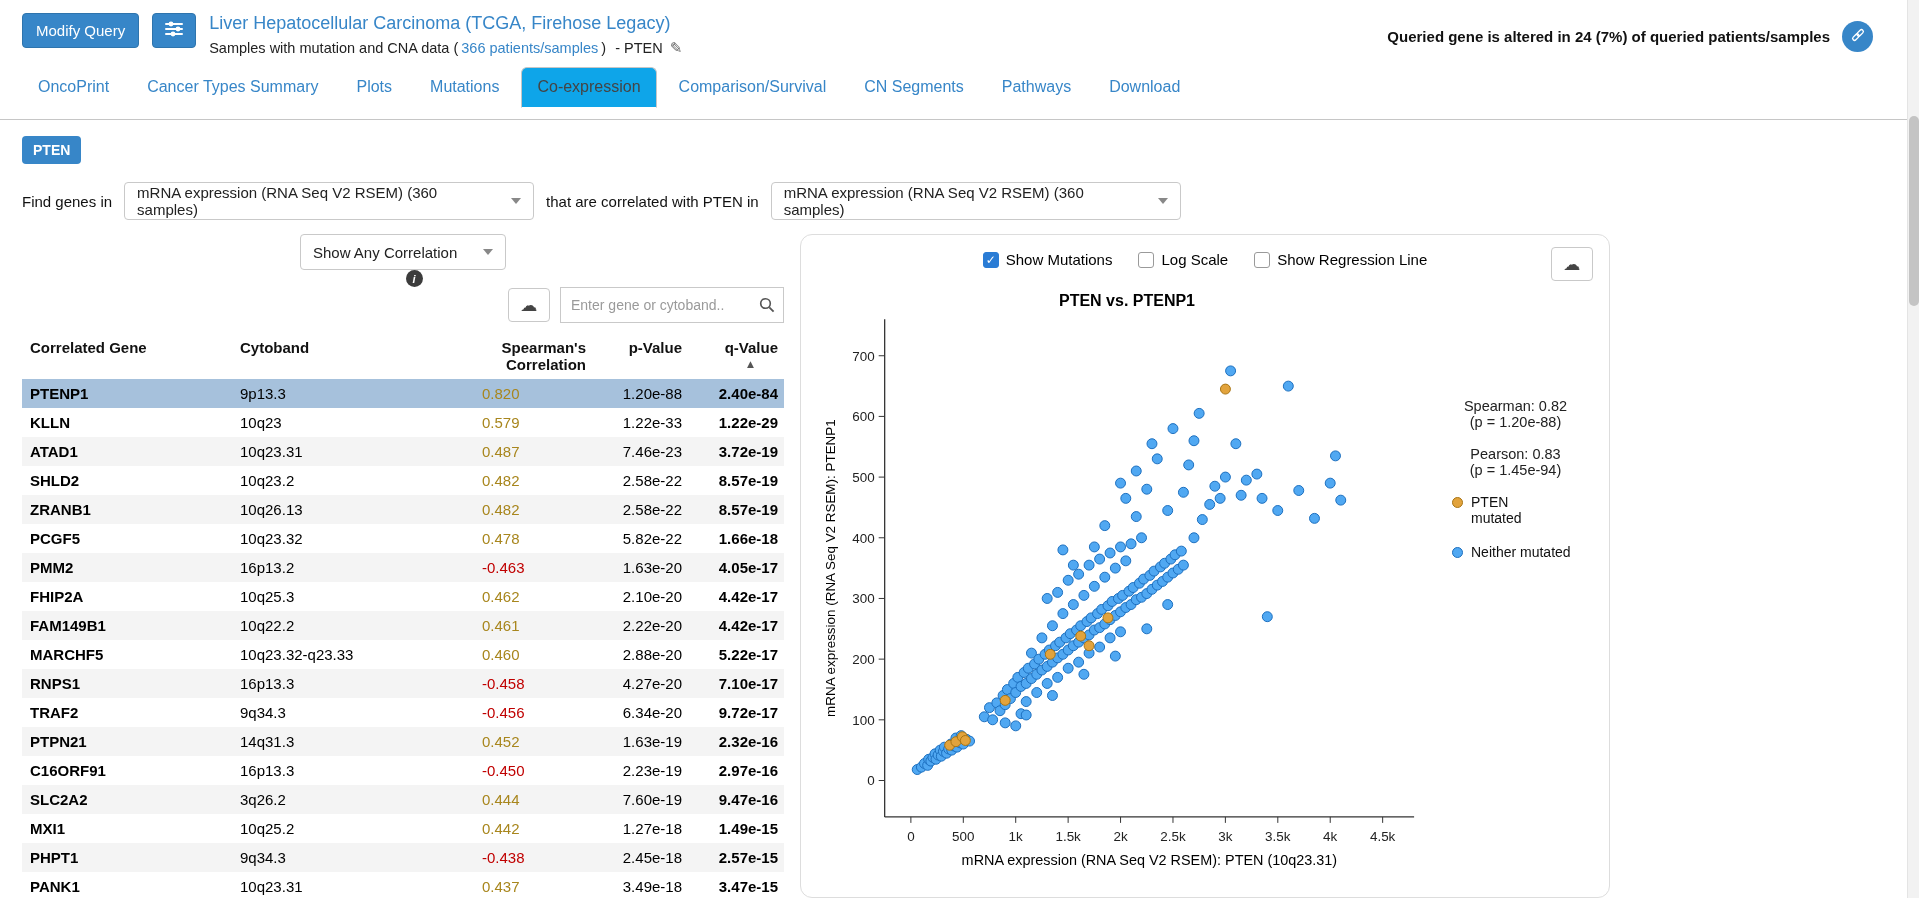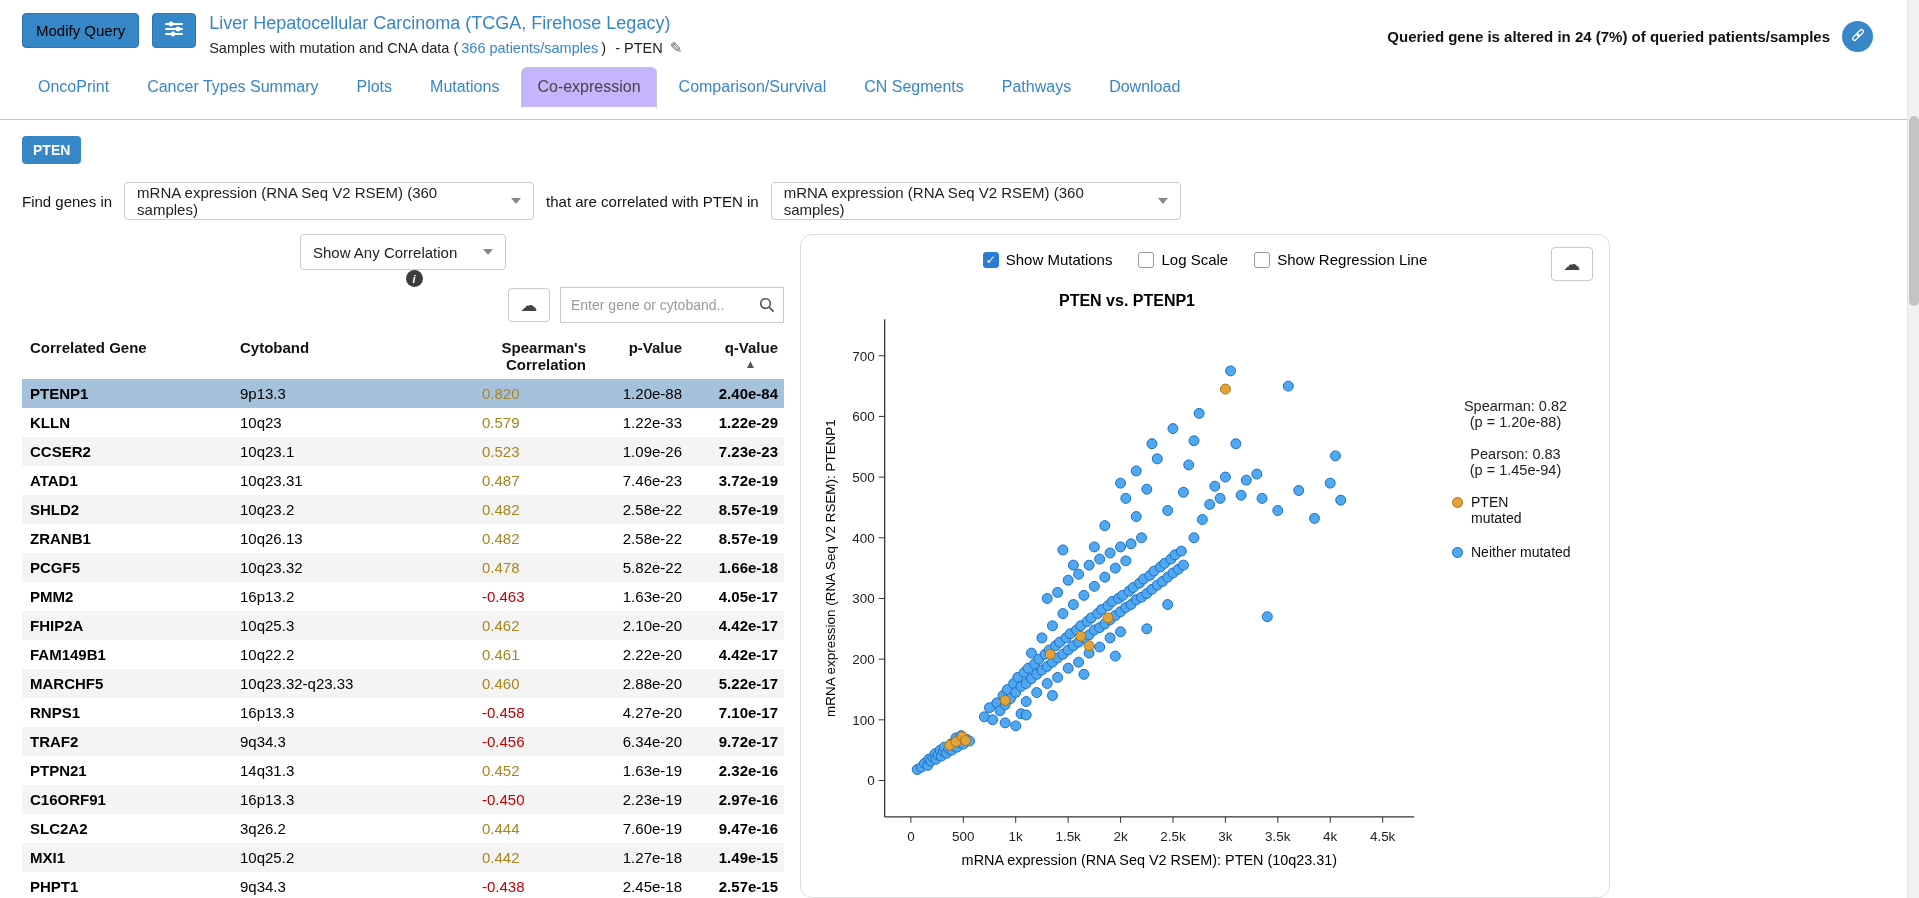--- a/index.html
+++ b/index.html
@@ -3,35 +3,35 @@
 <meta charset="utf-8">
 <style>
   * { box-sizing: border-box; margin: 0; padding: 0; }
   html,body { width:1919px; height:898px; overflow:hidden; }
   body { font-family:"Liberation Sans", sans-serif; background:#fff; color:#000; position:relative; }
   .glyph { font-family:"DejaVu Sans", sans-serif; }
 
   
   .topbar { display:flex; justify-content:space-between; align-items:flex-start; padding:13px 46px 6px 22px; }
   .tb-left { display:flex; gap:13px; align-items:flex-start; }
-  .btn-blue { background:#3786c8; border:1px solid #2e74ad; color:#000000; border-radius:4px; font-size:15px; font-family:inherit; cursor:pointer; }
+  .btn-blue { background:#3786c8; border:1px solid #2e74ad; color:#ffffff; border-radius:4px; font-size:15px; font-family:inherit; cursor:pointer; }
   .modify-btn { height:35px; padding:0 13px; }
   .icon-btn { width:44px; height:35px; display:flex; align-items:center; justify-content:center; }
   .study-title { font-size:18px; color:#3786c8; text-decoration:none; display:block; cursor:pointer; }
   .study-sub { font-size:14.5px; margin-top:5px; color:#222; display:flex; align-items:center; gap:3px; }
   .blue-link { color:#3786c8; text-decoration:none; cursor:pointer; }
   .pencil { color:#666; font-size:15px; margin-left:4px; cursor:pointer; }
   .tb-right { display:flex; align-items:center; gap:12px; padding-top:8px; }
   .altered { font-weight:700; font-size:15px; color:#111; }
   .link-circle { width:31px; height:31px; border-radius:50%; background:#3786c8; display:flex; align-items:center; justify-content:center; cursor:pointer; flex:none; }
 
   
   .tabbar { display:flex; align-items:flex-end; padding:4px 22px 12px; border-bottom:1px solid #c6c6c6; gap:6px; }
   .tab { font-size:16px; color:#3786c8; padding:10px 15px 11px; cursor:pointer; margin-bottom:-1px; border:1px solid transparent; }
-  .tab.active { color:#444; background:#c4b5fd; border-color:#c6c6c6; border-bottom-color:#fff; border-radius:6px 6px 0 0; }
+  .tab.active { color:#444; background:#0ea5e9; border-color:#c6c6c6; border-bottom-color:#fff; border-radius:6px 6px 0 0; }
 
   
   .gene-badge { display:inline-block; margin:16px 0 0 22px; background:#3786c8; color:#fff; font-weight:700; font-size:14px; padding:6px 11px; border-radius:4px; }
   .filter-row { display:flex; align-items:center; gap:12px; margin:18px 0 14px 22px; font-size:15px; color:#111; }
   .select { display:flex; align-items:center; justify-content:space-between; width:410px; height:38px; border:1px solid #c9c9c9; border-radius:4px; padding:0 12px; background:#fff; cursor:pointer; font-size:15px; color:#222; }
   .caret { width:0; height:0; border-left:5px solid transparent; border-right:5px solid transparent; border-top:6px solid #888; flex:none; margin-left:10px; }
 
   
   .content { display:flex; gap:16px; margin-left:22px; align-items:flex-start; }
   .left-col { width:762px; }
@@ -217,27 +217,20 @@
             <td class="corr-cell pos">0.820</td>
             <td class="p-cell">1.20e-88</td>
             <td class="q-cell">2.40e-84</td>
           </tr>
           <tr>
             <td class="gene-cell">KLLN</td>
             <td class="cyto-cell">10q23</td>
             <td class="corr-cell pos">0.579</td>
             <td class="p-cell">1.22e-33</td>
             <td class="q-cell">1.22e-29</td>
-          </tr>
-          <tr>
-            <td class="gene-cell">CCSER2</td>
-            <td class="cyto-cell">10q23.1</td>
-            <td class="corr-cell pos">0.523</td>
-            <td class="p-cell">1.09e-26</td>
-            <td class="q-cell">7.23e-23</td>
           </tr>
           <tr>
             <td class="gene-cell">ATAD1</td>
             <td class="cyto-cell">10q23.31</td>
             <td class="corr-cell pos">0.487</td>
             <td class="p-cell">7.46e-23</td>
             <td class="q-cell">3.72e-19</td>
           </tr>
           <tr>
             <td class="gene-cell">SHLD2</td>

